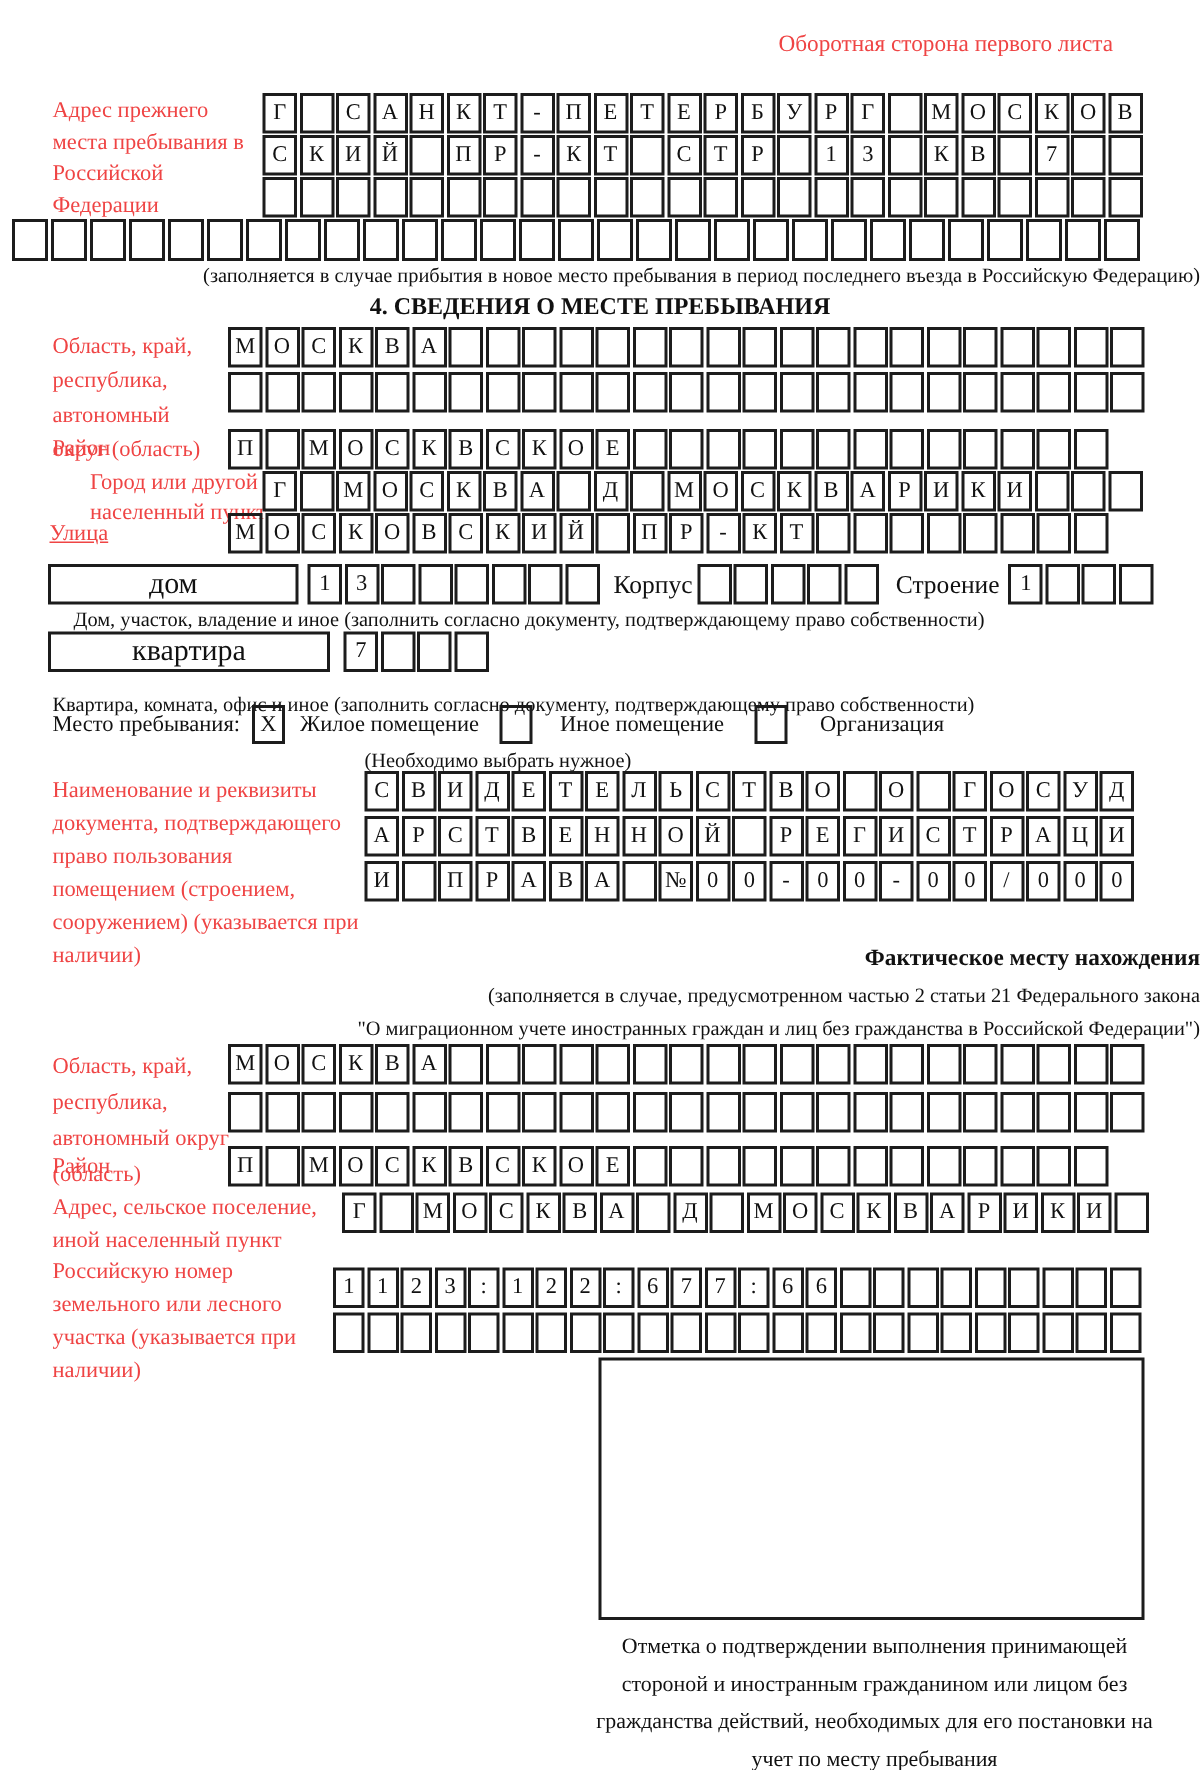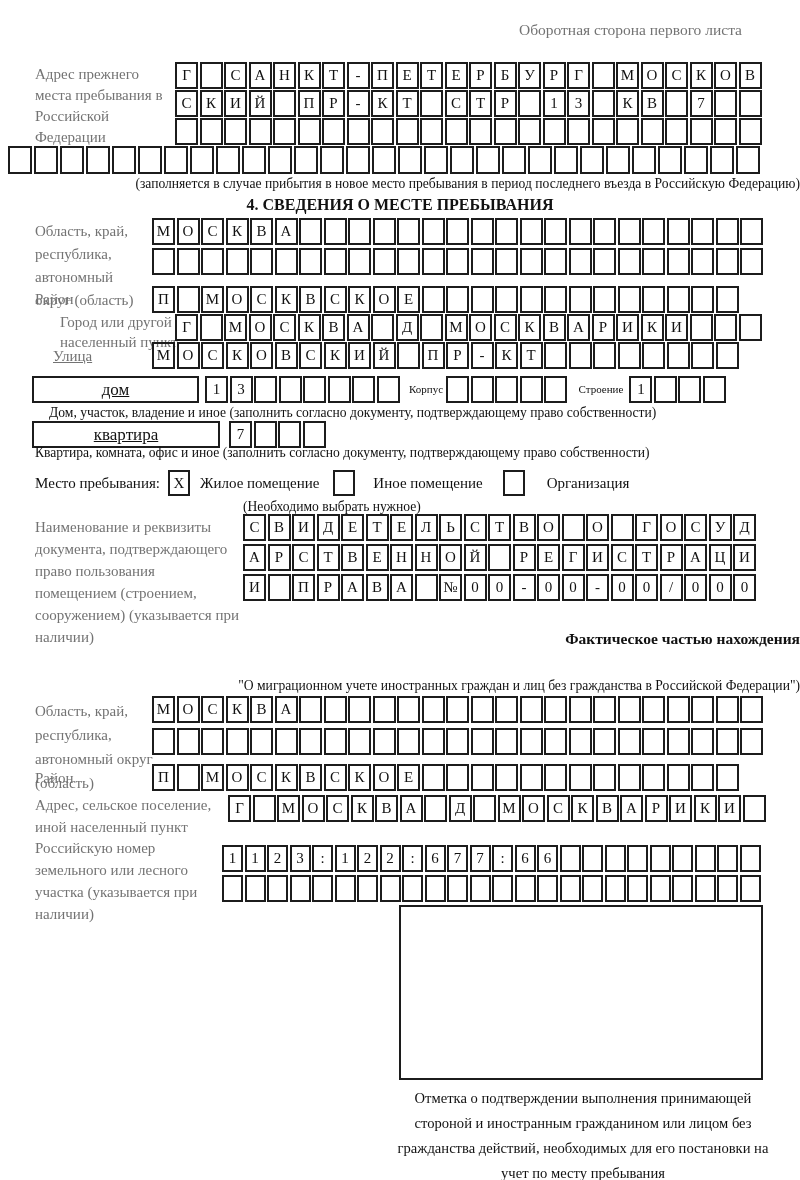--- a/index.html
+++ b/index.html
@@ -1,32 +1,32 @@
 <!DOCTYPE html>
 <html><head>
 <meta charset="utf-8">
 <style>
   html,body{margin:0;padding:0;background:#ffffff;}
   .page{position:relative;width:800px;height:1180px;background:#fff;
         font-family:"Liberation Serif","DejaVu Serif",serif;color:#111;overflow:hidden;}
   .abs{position:absolute;}
-  .lbl{font-size:15px;line-height:20px;color:#737373;}
+  .lbl{font-size:15px;line-height:20px;color:#ef4444;}
   .cap{font-size:13.6px;color:#111;}
   .hdr{font-weight:bold;font-size:16px;text-align:center;width:100%;}
   .center{text-align:right;width:100%;}
   .cells{position:absolute;white-space:nowrap;}
   .cell{display:inline-block;box-sizing:border-box;width:23px;height:27px;border:2px solid #1c1c1c;
         margin-right:1.5px;vertical-align:top;text-align:center;font-size:15px;line-height:23px;
         font-family:"Liberation Serif",serif;}
   .cells.wide .cell{width:24px;height:28px;margin-right:2px;}
   .cells.narrow .cell{width:21px;margin-right:1.5px;}
   .cells-inline{display:inline-block;white-space:nowrap;vertical-align:top;}
   .label-box{display:inline-block;box-sizing:border-box;height:27px;border:2px solid #1c1c1c;
-        text-align:center;font-size:17px;line-height:23px;vertical-align:top;text-decoration:underline;}
-  .mid-label{display:inline-block;font-size:11px;line-height:27px;vertical-align:top;}
+        text-align:center;font-size:20px;line-height:23px;vertical-align:top;}
+  .mid-label{display:inline-block;font-size:17px;line-height:27px;vertical-align:top;}
   .chk{display:inline-block;box-sizing:border-box;width:22px;height:26px;border:2px solid #1c1c1c;
         text-align:center;font-size:15px;line-height:22px;vertical-align:top;}
   .opt-label{display:inline-block;font-size:15px;line-height:26px;vertical-align:top;}
   .stamp-box{position:absolute;box-sizing:border-box;border:2px solid #1c1c1c;background:#fff;}
 </style>
 </head>
 <body>
 
 <div class="page">
 
@@ -44,44 +44,45 @@
   <div class="abs lbl" style="left:35px;top:220px;width:110px;line-height:23px;">Область, край, республика, автономный округ (область)</div>
   <div class="cells" style="left:152px;top:218px;"><span class="cell">М</span><span class="cell">О</span><span class="cell">С</span><span class="cell">К</span><span class="cell">В</span><span class="cell">А</span><span class="cell"></span><span class="cell"></span><span class="cell"></span><span class="cell"></span><span class="cell"></span><span class="cell"></span><span class="cell"></span><span class="cell"></span><span class="cell"></span><span class="cell"></span><span class="cell"></span><span class="cell"></span><span class="cell"></span><span class="cell"></span><span class="cell"></span><span class="cell"></span><span class="cell"></span><span class="cell"></span><span class="cell"></span></div>
   <div class="cells" style="left:152px;top:248px;"><span class="cell"></span><span class="cell"></span><span class="cell"></span><span class="cell"></span><span class="cell"></span><span class="cell"></span><span class="cell"></span><span class="cell"></span><span class="cell"></span><span class="cell"></span><span class="cell"></span><span class="cell"></span><span class="cell"></span><span class="cell"></span><span class="cell"></span><span class="cell"></span><span class="cell"></span><span class="cell"></span><span class="cell"></span><span class="cell"></span><span class="cell"></span><span class="cell"></span><span class="cell"></span><span class="cell"></span><span class="cell"></span></div>
 
   <div class="abs lbl" style="left:35px;top:289px;">Район</div>
   <div class="cells" style="left:152px;top:286px;"><span class="cell">П</span><span class="cell"></span><span class="cell">М</span><span class="cell">О</span><span class="cell">С</span><span class="cell">К</span><span class="cell">В</span><span class="cell">С</span><span class="cell">К</span><span class="cell">О</span><span class="cell">Е</span><span class="cell"></span><span class="cell"></span><span class="cell"></span><span class="cell"></span><span class="cell"></span><span class="cell"></span><span class="cell"></span><span class="cell"></span><span class="cell"></span><span class="cell"></span><span class="cell"></span><span class="cell"></span><span class="cell"></span></div>
 
   <div class="abs lbl" style="left:35px;top:312px;width:138px;margin-left:25px;">Город или другой населенный пункт</div>
   <div class="cells" style="left:175px;top:314px;"><span class="cell">Г</span><span class="cell"></span><span class="cell">М</span><span class="cell">О</span><span class="cell">С</span><span class="cell">К</span><span class="cell">В</span><span class="cell">А</span><span class="cell"></span><span class="cell">Д</span><span class="cell"></span><span class="cell">М</span><span class="cell">О</span><span class="cell">С</span><span class="cell">К</span><span class="cell">В</span><span class="cell">А</span><span class="cell">Р</span><span class="cell">И</span><span class="cell">К</span><span class="cell">И</span><span class="cell"></span><span class="cell"></span><span class="cell"></span></div>
 
-  <div class="abs lbl" style="left:53px;top:346px;text-decoration:underline;">Улица</div>
+  <div class="abs lbl" style="left:33px;top:346px;text-decoration:underline;">Улица</div>
   <div class="cells" style="left:152px;top:342px;"><span class="cell">М</span><span class="cell">О</span><span class="cell">С</span><span class="cell">К</span><span class="cell">О</span><span class="cell">В</span><span class="cell">С</span><span class="cell">К</span><span class="cell">И</span><span class="cell">Й</span><span class="cell"></span><span class="cell">П</span><span class="cell">Р</span><span class="cell">-</span><span class="cell">К</span><span class="cell">Т</span><span class="cell"></span><span class="cell"></span><span class="cell"></span><span class="cell"></span><span class="cell"></span><span class="cell"></span><span class="cell"></span><span class="cell"></span></div>
 
   <div class="abs" style="left:32px;top:376px;white-space:nowrap;">
     <span class="label-box" style="width:167px;">дом</span><span class="cells-inline" style="margin-left:6px;"><span class="cell">1</span><span class="cell">3</span><span class="cell"></span><span class="cell"></span><span class="cell"></span><span class="cell"></span><span class="cell"></span><span class="cell"></span></span><span class="mid-label" style="margin-left:8px;">Корпус</span><span class="cells-inline" style="margin-left:3px;"><span class="cell"></span><span class="cell"></span><span class="cell"></span><span class="cell"></span><span class="cell"></span></span><span class="mid-label" style="margin-left:10px;">Строение</span><span class="cells-inline" style="margin-left:6px;"><span class="cell">1</span><span class="cell"></span><span class="cell"></span><span class="cell"></span></span>
   </div>
   <div class="abs cap" style="left:49px;top:405px;text-align:center;">Дом, участок, владение и иное (заполнить согласно документу, подтверждающему право собственности)</div>
 
   <div class="abs" style="left:32px;top:421px;white-space:nowrap;">
     <span class="label-box" style="width:188px;">квартира</span><span class="cells-inline" style="margin-left:9px;"><span class="cell">7</span><span class="cell"></span><span class="cell"></span><span class="cell"></span></span>
   </div>
-  <div class="abs cap" style="left:35px;top:445px;">Квартира, комната, офис и иное (заполнить согласно документу, подтверждающему право собственности)</div>
+  <div class="abs cap" style="left:35px;top:462px;">Квартира, комната, офис и иное (заполнить согласно документу, подтверждающему право собственности)</div>
 
   <div class="abs" style="left:35px;top:470px;white-space:nowrap;">
     <span class="opt-label">Место пребывания:</span><span class="chk" style="margin-left:8px;">X</span><span class="opt-label" style="margin-left:10px;">Жилое помещение</span><span class="chk" style="margin-left:14px;"></span><span class="opt-label" style="margin-left:18px;">Иное помещение</span><span class="chk" style="margin-left:20px;"></span><span class="opt-label" style="margin-left:22px;">Организация</span>
   </div>
   <div class="abs cap" style="left:243px;top:499px;">(Необходимо выбрать нужное)</div>
 
   <div class="abs lbl" style="left:35px;top:516px;width:205px;line-height:22px;">Наименование и реквизиты документа, подтверждающего право пользования помещением (строением, сооружением) (указывается при наличии)</div>
   <div class="cells" style="left:243px;top:514px;"><span class="cell">С</span><span class="cell">В</span><span class="cell">И</span><span class="cell">Д</span><span class="cell">Е</span><span class="cell">Т</span><span class="cell">Е</span><span class="cell">Л</span><span class="cell">Ь</span><span class="cell">С</span><span class="cell">Т</span><span class="cell">В</span><span class="cell">О</span><span class="cell"></span><span class="cell">О</span><span class="cell"></span><span class="cell">Г</span><span class="cell">О</span><span class="cell">С</span><span class="cell">У</span><span class="cell">Д</span></div>
   <div class="cells" style="left:243px;top:544px;"><span class="cell">А</span><span class="cell">Р</span><span class="cell">С</span><span class="cell">Т</span><span class="cell">В</span><span class="cell">Е</span><span class="cell">Н</span><span class="cell">Н</span><span class="cell">О</span><span class="cell">Й</span><span class="cell"></span><span class="cell">Р</span><span class="cell">Е</span><span class="cell">Г</span><span class="cell">И</span><span class="cell">С</span><span class="cell">Т</span><span class="cell">Р</span><span class="cell">А</span><span class="cell">Ц</span><span class="cell">И</span></div>
   <div class="cells" style="left:243px;top:574px;"><span class="cell">И</span><span class="cell"></span><span class="cell">П</span><span class="cell">Р</span><span class="cell">А</span><span class="cell">В</span><span class="cell">А</span><span class="cell"></span><span class="cell">№</span><span class="cell">0</span><span class="cell">0</span><span class="cell">-</span><span class="cell">0</span><span class="cell">0</span><span class="cell">-</span><span class="cell">0</span><span class="cell">0</span><span class="cell">/</span><span class="cell">0</span><span class="cell">0</span><span class="cell">0</span></div>
 
-  <div class="abs center" style="top:630px;font-weight:bold;font-size:15.5px;">Фактическое частью нахождения</div>
+  <div class="abs center" style="top:630px;font-weight:bold;font-size:15.5px;">Фактическое месту нахождения</div>
+  <div class="abs cap center" style="top:656px;">(заполняется в случае, предусмотренном частью 2 статьи 21 Федерального закона</div>
   <div class="abs cap center" style="top:678px;">"О миграционном учете иностранных граждан и лиц без гражданства в Российской Федерации")</div>
 
   <div class="abs lbl" style="left:35px;top:699px;width:128px;line-height:24px;">Область, край, республика, автономный округ (область)</div>
   <div class="cells" style="left:152px;top:696px;"><span class="cell">М</span><span class="cell">О</span><span class="cell">С</span><span class="cell">К</span><span class="cell">В</span><span class="cell">А</span><span class="cell"></span><span class="cell"></span><span class="cell"></span><span class="cell"></span><span class="cell"></span><span class="cell"></span><span class="cell"></span><span class="cell"></span><span class="cell"></span><span class="cell"></span><span class="cell"></span><span class="cell"></span><span class="cell"></span><span class="cell"></span><span class="cell"></span><span class="cell"></span><span class="cell"></span><span class="cell"></span><span class="cell"></span></div>
   <div class="cells" style="left:152px;top:728px;"><span class="cell"></span><span class="cell"></span><span class="cell"></span><span class="cell"></span><span class="cell"></span><span class="cell"></span><span class="cell"></span><span class="cell"></span><span class="cell"></span><span class="cell"></span><span class="cell"></span><span class="cell"></span><span class="cell"></span><span class="cell"></span><span class="cell"></span><span class="cell"></span><span class="cell"></span><span class="cell"></span><span class="cell"></span><span class="cell"></span><span class="cell"></span><span class="cell"></span><span class="cell"></span><span class="cell"></span><span class="cell"></span></div>
 
   <div class="abs lbl" style="left:35px;top:768px;">Район</div>
   <div class="cells" style="left:152px;top:764px;"><span class="cell">П</span><span class="cell"></span><span class="cell">М</span><span class="cell">О</span><span class="cell">С</span><span class="cell">К</span><span class="cell">В</span><span class="cell">С</span><span class="cell">К</span><span class="cell">О</span><span class="cell">Е</span><span class="cell"></span><span class="cell"></span><span class="cell"></span><span class="cell"></span><span class="cell"></span><span class="cell"></span><span class="cell"></span><span class="cell"></span><span class="cell"></span><span class="cell"></span><span class="cell"></span><span class="cell"></span><span class="cell"></span></div>
 
   <div class="abs lbl" style="left:35px;top:794px;width:192px;line-height:22px;">Адрес, сельское поселение, иной населенный пункт</div>

